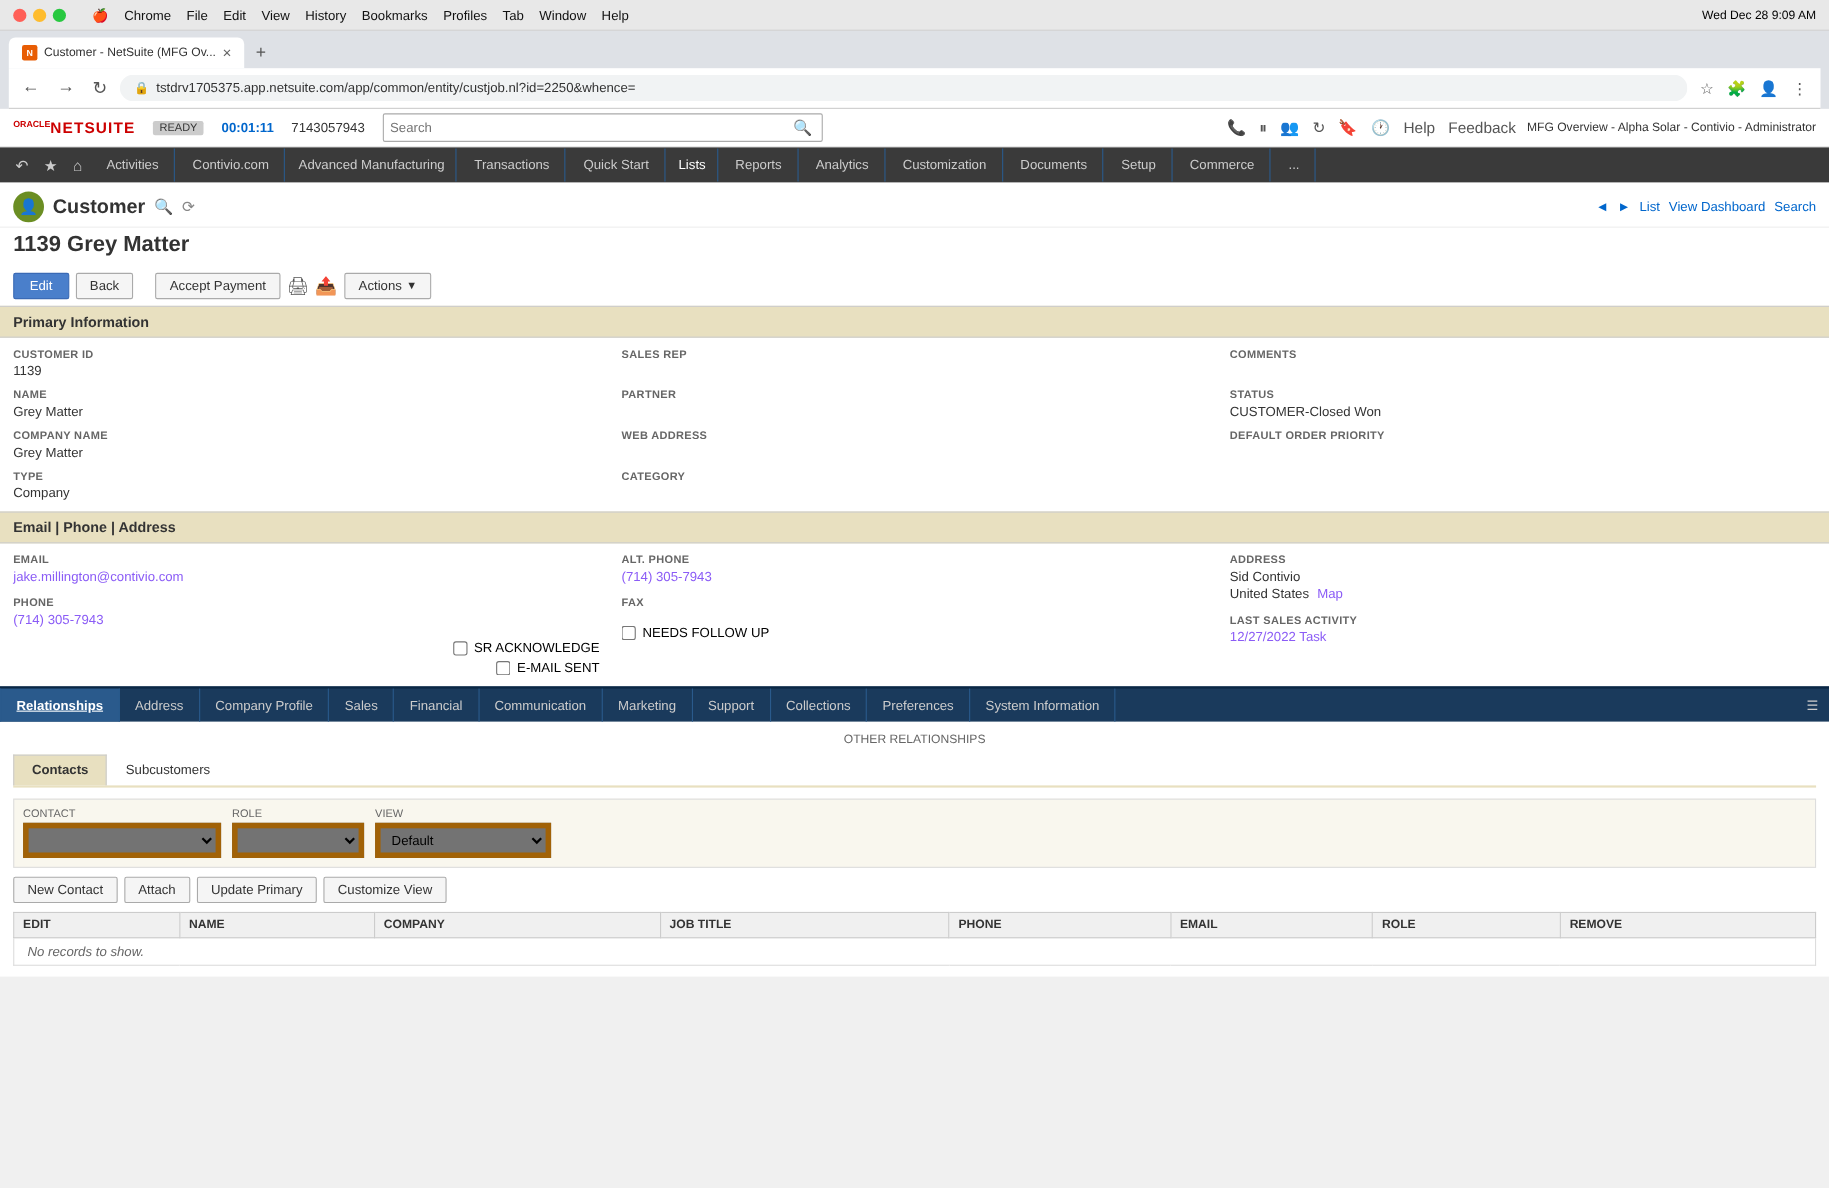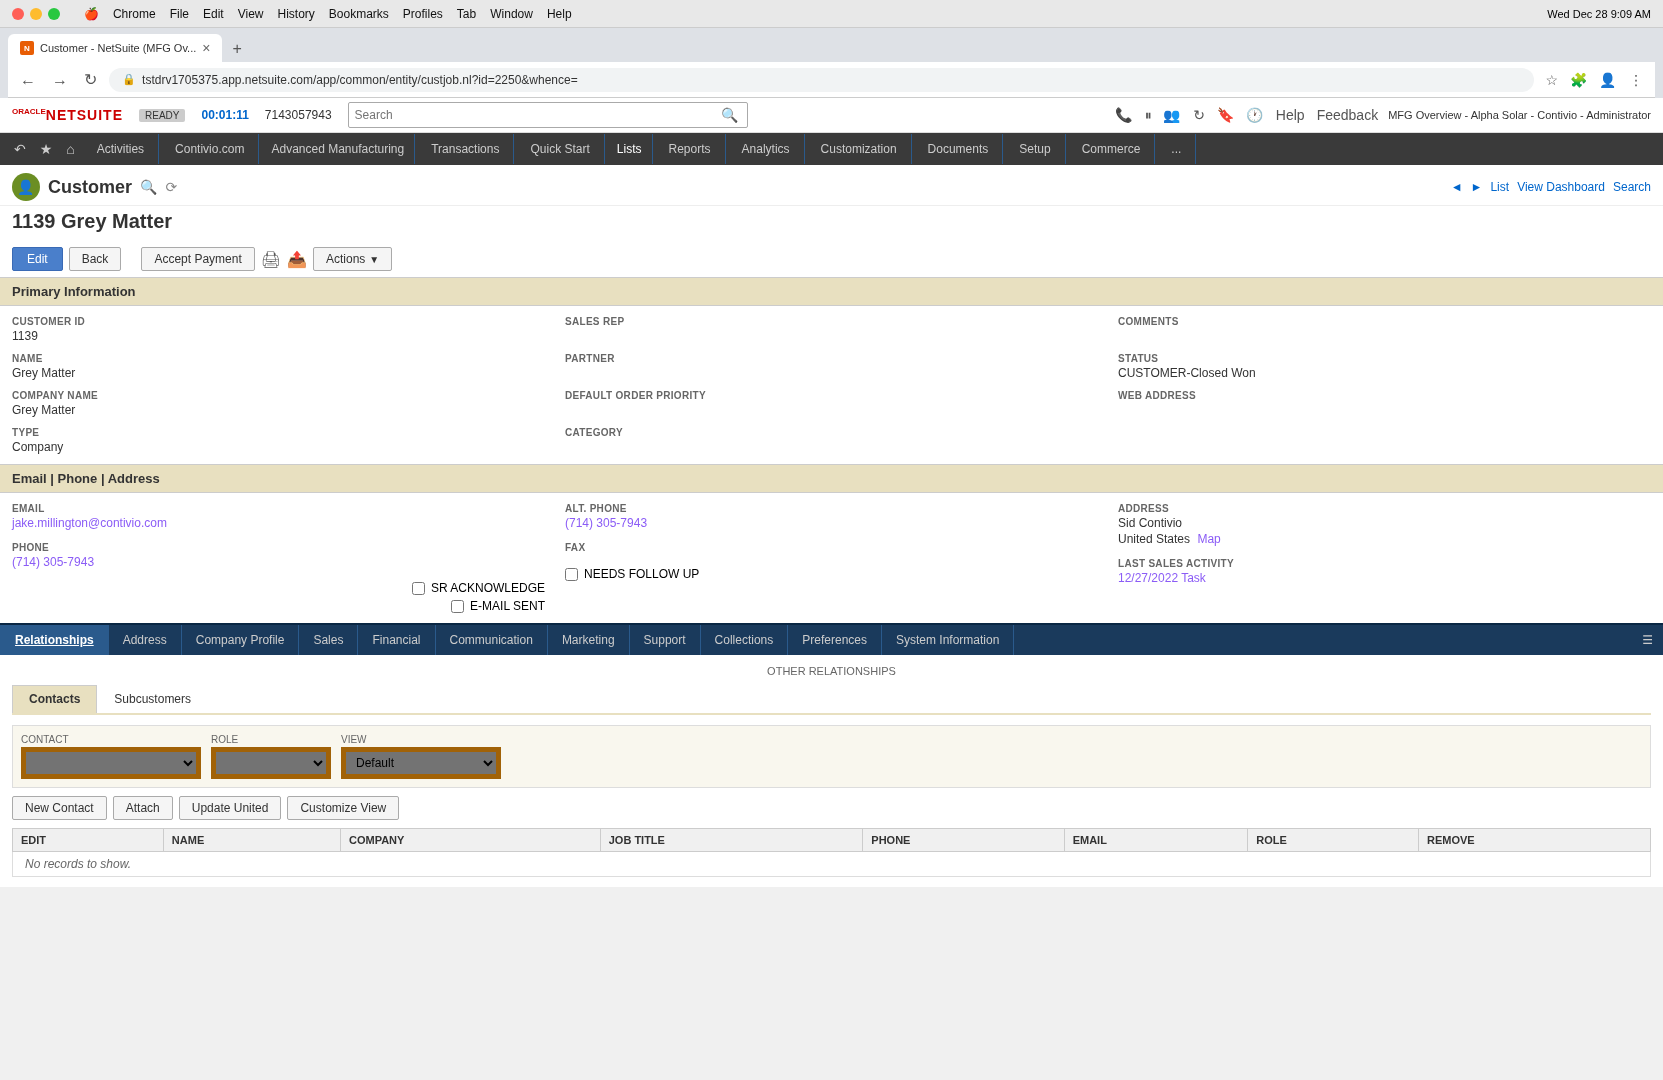--- a/index.html
+++ b/index.html
@@ -451,25 +451,25 @@
     </div>
     <div class="info-field">
       <span class="field-label">STATUS</span>
       <span class="field-value">CUSTOMER-Closed Won</span>
     </div>
     <div class="info-field">
       <span class="field-label">COMPANY NAME</span>
       <span class="field-value">Grey Matter</span>
     </div>
     <div class="info-field">
+      <span class="field-label">WEB ADDRESS</span>
+      <span class="field-value"></span>
+    </div>
+    <div class="info-field">
       <span class="field-label">DEFAULT ORDER PRIORITY</span>
-      <span class="field-value"></span>
-    </div>
-    <div class="info-field">
-      <span class="field-label">WEB ADDRESS</span>
       <span class="field-value"></span>
     </div>
     <div class="info-field">
       <span class="field-label">TYPE</span>
       <span class="field-value">Company</span>
     </div>
     <div class="info-field">
       <span class="field-label">CATEGORY</span>
       <span class="field-value"></span>
     </div>
@@ -571,21 +571,21 @@
           <select class="form-select" style="min-width:160px;">
             <option value="Default">Default</option>
           </select>
         </div>
       </div>
     </div>
 
     <div class="table-buttons">
       <button class="btn-table">New Contact</button>
       <button class="btn-table">Attach</button>
-      <button class="btn-table">Update United</button>
+      <button class="btn-table">Update Primary</button>
       <button class="btn-table">Customize View</button>
     </div>
 
     <table class="data-table">
       <thead>
         <tr>
           <th>EDIT</th>
           <th>NAME</th>
           <th>COMPANY</th>
           <th>JOB TITLE</th>

